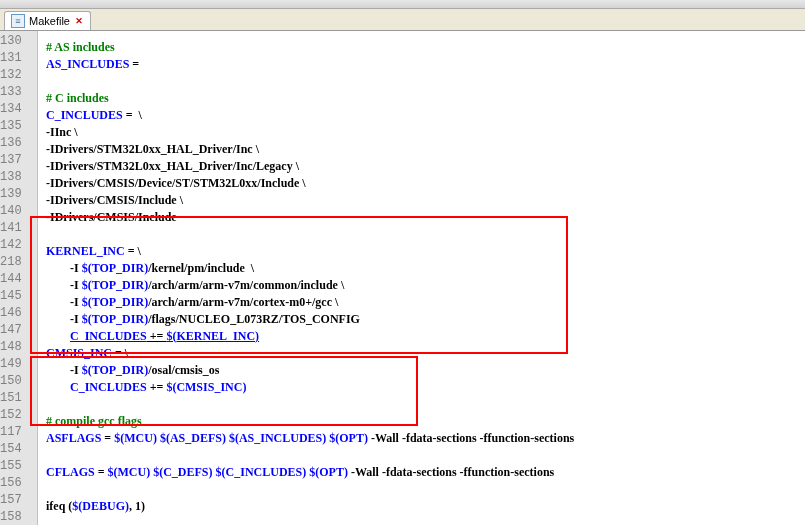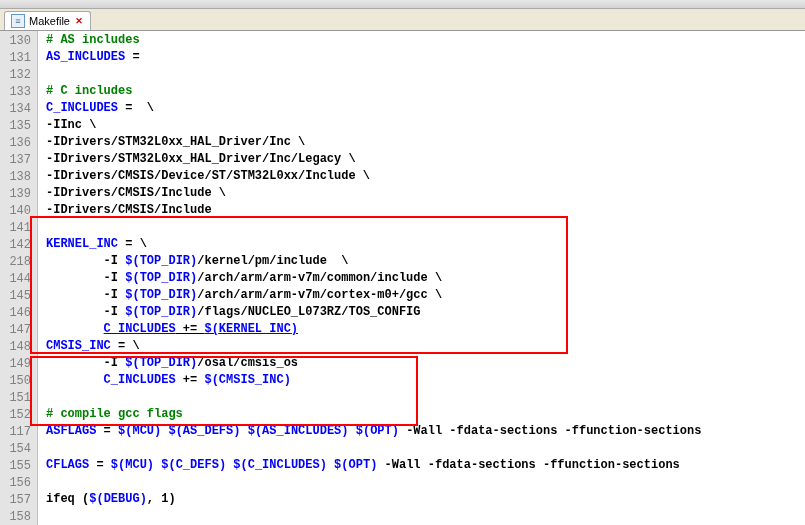--- a/index.html
+++ b/index.html
@@ -67,29 +67,29 @@
     }
     .gutter {
       width: 38px;
       background: #e4e4e4;
       border-right: 1px solid #c0c0c0;
       padding-top: 2px;
     }
     .ln {
       height: 17px;
       line-height: 17px;
-      text-align: right;
       padding-right: 6px;
       color: #808080;
       font-size: 12px;
     }
     .code {
       flex: 1;
-      padding-top: 1px;
+      padding-top: 8px;
       position: relative;
+      font-family: Liberation Serif, serif;
     }
     .cl {
       height: 17px;
       line-height: 17px;
       padding-left: 8px;
       white-space: pre;
       color: #000;
     }
     .comment { color: #008000; font-weight: bold; }
     .ident { color: #0000ff; font-weight: bold; }

